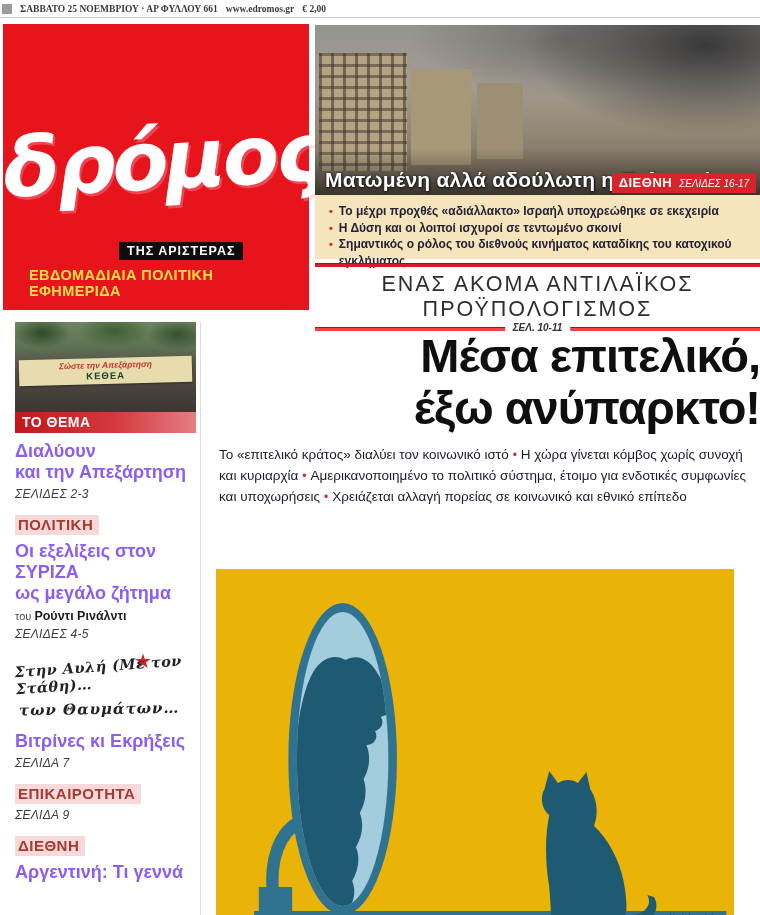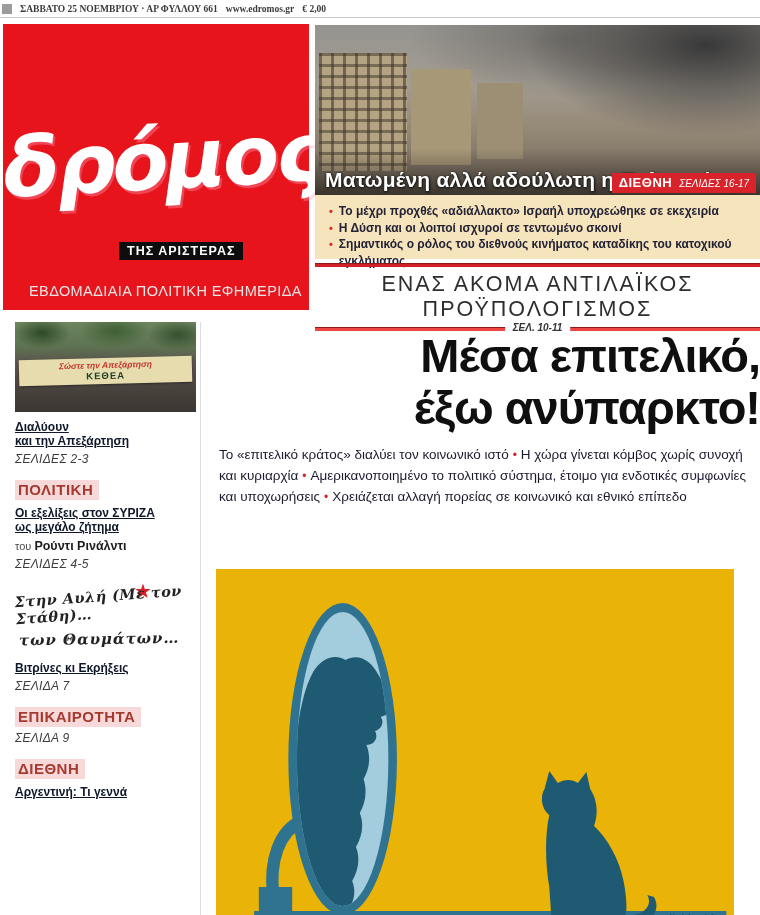--- a/index.html
+++ b/index.html
@@ -15,21 +15,21 @@
   .toprule { position:absolute; top:17px; left:0; right:0; height:1px; background:#c9c9c9; }
 
   
   .masthead { position:absolute; left:3px; top:24px; width:306px; height:286px; background:#e8141b; }
   .logo { position:absolute; left:0; right:0; top:96px; text-align:center;
     font-family:"DejaVu Sans",sans-serif; font-style:italic; font-weight:bold;
     font-size:82px; line-height:1; color:#fff; transform:rotate(-3deg);
     text-shadow:2px 3px 0 rgba(255,160,190,.35); letter-spacing:-3px; }
   .logo-tag { position:absolute; left:116px; top:218px; background:#0d0d0d; color:#fff;
     font-size:12.5px; font-weight:bold; letter-spacing:1px; padding:2px 8px; }
-  .tagline { position:absolute; left:26px; bottom:11px; color:#e5e5e5; font-weight:normal;
+  .tagline { position:absolute; left:26px; bottom:11px; color:#fde047; font-weight:bold;
     font-size:14.5px; letter-spacing:.4px; }
 
   
   .lead-photo { position:absolute; left:315px; top:25px; width:445px; height:170px; overflow:hidden;
     background:
       radial-gradient(ellipse 180px 90px at 88% 12%, rgba(40,40,42,.85) 0%, rgba(70,68,66,.55) 55%, rgba(0,0,0,0) 100%),
       radial-gradient(ellipse 150px 60px at 55% 8%, rgba(90,88,86,.6) 0%, rgba(0,0,0,0) 100%),
       linear-gradient(180deg,#96948f 0%,#a39d93 34%,#978b7a 58%,#837767 80%,#6b6156 100%); }
   .bld { position:absolute; background:#b5a483;
     background-image:repeating-linear-gradient(90deg, rgba(60,50,40,.55) 0 3px, rgba(0,0,0,0) 3px 12px),
@@ -68,21 +68,21 @@
       radial-gradient(ellipse 50px 24px at 55% 10%, rgba(55,90,45,.85), rgba(0,0,0,0) 70%),
       radial-gradient(ellipse 44px 22px at 90% 14%, rgba(40,70,35,.8), rgba(0,0,0,0) 70%),
       linear-gradient(180deg,#6d855f 0%,#5d7252 28%,#5b544c 45%,#4a443e 70%,#3c3733 100%); }
   .side-banner { position:absolute; left:4px; right:4px; top:36px; background:#e6dcae;
     padding:2px 2px 3px; text-align:center; transform:rotate(-1.5deg);
     box-shadow:0 1px 2px rgba(0,0,0,.4); }
   .side-banner .l1 { font-size:8.5px; font-weight:bold; color:#c2372c; font-style:italic; }
   .side-banner .l2 { font-size:9.5px; font-weight:bold; color:#20402a; letter-spacing:1px; }
   .thema-bar { height:21px; line-height:21px; padding-left:7px; color:#fff; font-weight:bold; font-size:14px;
     background:linear-gradient(90deg,#c4161c 0%,#d4393e 55%,#e57e82 100%); letter-spacing:.5px; }
-  .side-title { font-size:12px; font-weight:bold; color:#0f172a; line-height:1.17; margin-top:8px;text-decoration:underline; }
+  .side-title { font-size:18px; font-weight:bold; color:#8b5cf6; line-height:1.17; margin-top:8px; }
   .side-pages { font-style:italic; font-size:12px; color:#3c3c3c; margin-top:4px; letter-spacing:.3px; }
   .side-label { display:inline-block; margin-top:14px; background:#f8d9da; color:#a53a30;
     font-weight:bold; font-size:15px; letter-spacing:.5px; padding:1px 6px 2px 3px; }
   .byline { margin-top:5px; font-size:11px; color:#4a4a4a; }
   .byline b { font-size:12.5px; color:#1c1c1c; }
   .promo { position:relative; margin-top:16px; height:72px;
     font-family:"DejaVu Serif","Liberation Serif",serif; color:#222; }
   .promo .star { position:absolute; right:44px; top:-8px; color:#d8232a; font-size:20px;
     font-family:"DejaVu Sans",sans-serif; }
   .promo .h1 { font-style:italic; font-weight:bold; font-size:14.5px; transform:rotate(-4deg);
@@ -157,20 +157,21 @@
   </div>
 </div>
 
 <div class="sidebar">
   <div class="side-photo">
     <div class="side-banner">
       <div class="l1">Σώστε την Απεξάρτηση</div>
       <div class="l2">ΚΕΘΕΑ</div>
     </div>
   </div>
+  <div class="thema-bar">ΤΟ ΘΕΜΑ</div>
   <div class="side-title">
     <div>Διαλύουν</div>
     <div>και την Απεξάρτηση</div>
   </div>
   <div class="side-pages">ΣΕΛΙΔΕΣ 2-3</div>
 
   <div><span class="side-label">ΠΟΛΙΤΙΚΗ</span></div>
   <div class="side-title" style="margin-top:6px">
     <div>Οι εξελίξεις στον ΣΥΡΙΖΑ</div>
     <div>ως μεγάλο ζήτημα</div>

